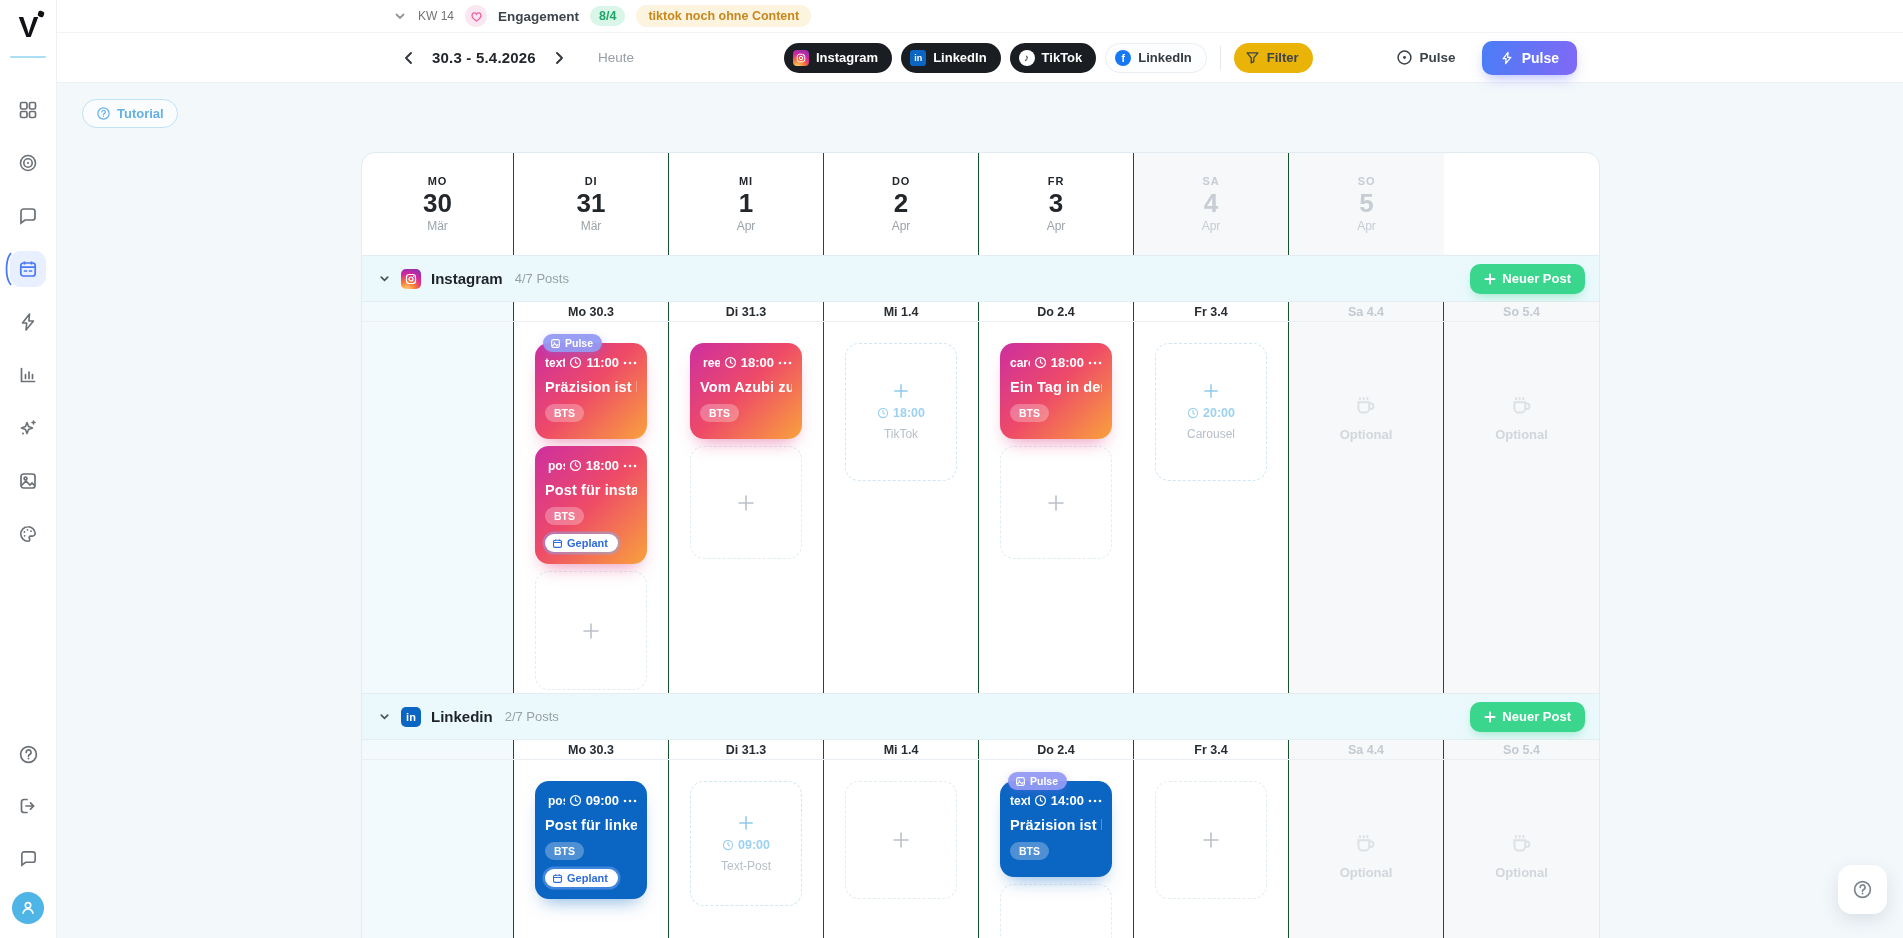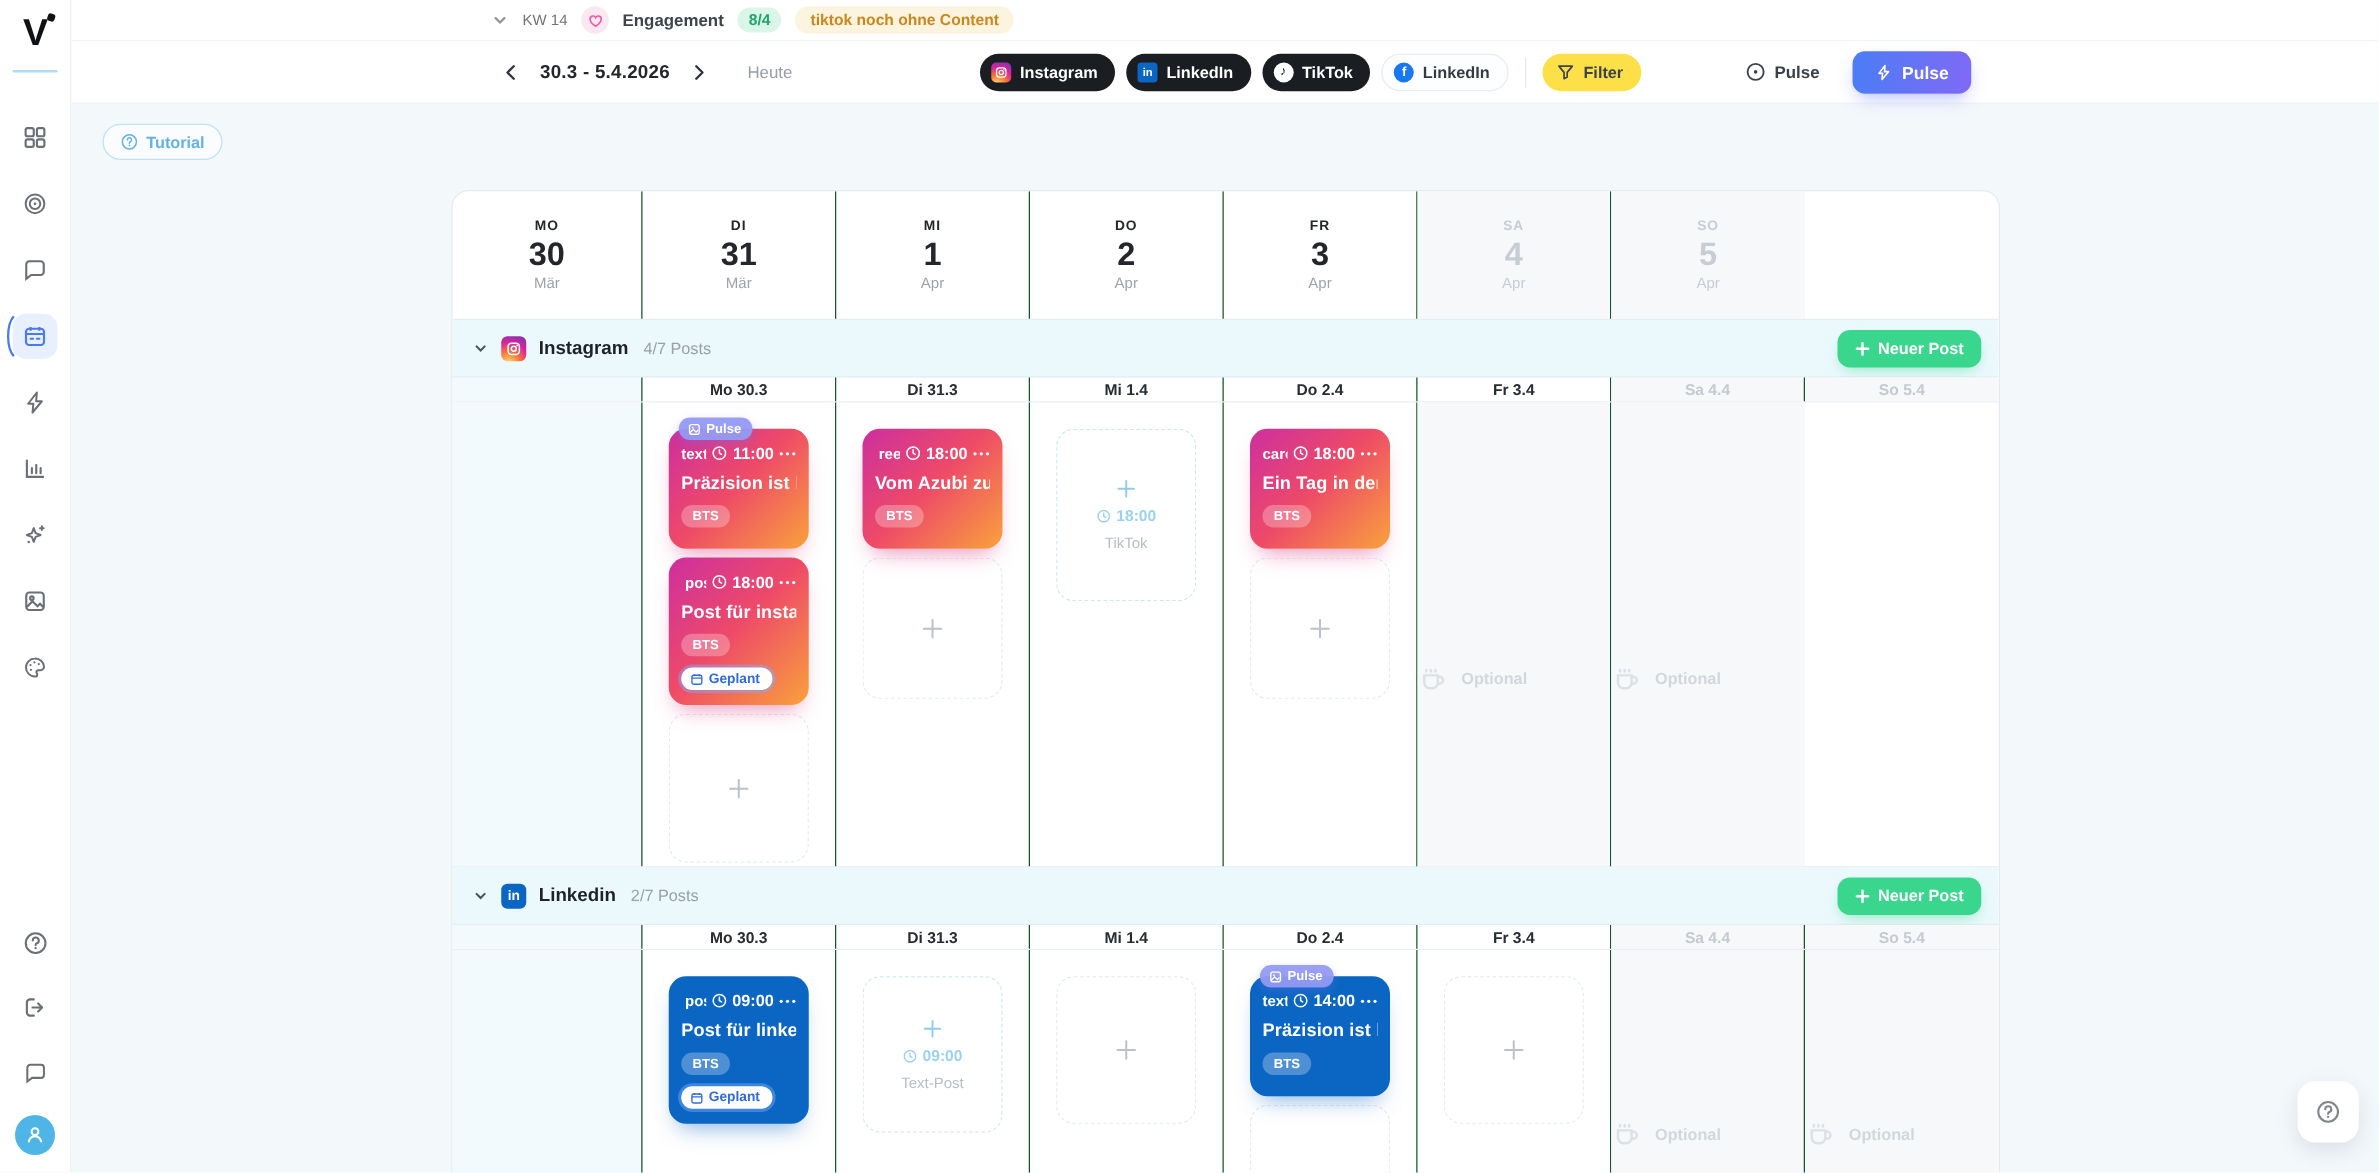--- a/index.html
+++ b/index.html
@@ -37,21 +37,21 @@
   .row2 { height:50px; background:#fff; border-bottom:1px solid #eef1f4; position:relative;}
   .date-nav { position:absolute; left:340px; top:0; height:100%; display:flex; align-items:center; gap:11px;}
   .nav-arrow { width:24px; height:24px; display:flex; align-items:center; justify-content:center; color:#2f353b; cursor:pointer;}
   .range { font-size:15px; font-weight:700; color:#23272c; letter-spacing:.2px;}
   .today { color:#979ea6; font-size:13.5px; margin-left:16px;}
 
   .pills { position:absolute; left:727px; top:0; height:100%; display:flex; align-items:center; gap:9px;}
   .pill { height:30px; border-radius:999px; display:flex; align-items:center; gap:7px; padding:0 14px 0 9px; font-size:13px; font-weight:700; cursor:pointer;}
   .pill.dark { background:#1a1d22; color:#fff;}
   .pill.light { background:#fdfeff; border:1px solid #e8edf2; color:#333a41;}
-  .pill.filter { background:#fde047; border:none; color:#3c434b; font-weight:600; padding:0 14px 0 11px;}
+  .pill.filter { background:#eab308; border:none; color:#3c434b; font-weight:600; padding:0 14px 0 11px;}
   .pill-sep { width:1px; height:24px; background:#e3e9ef; margin:0 4px;}
   .pf-ico { width:16px; height:16px; border-radius:4px; display:flex; align-items:center; justify-content:center; font-size:9px; font-weight:800; flex:none;}
   .ig-grad { background:radial-gradient(circle at 28% 110%, #fdc468 10%, #f77737 36%, #d6249f 65%, #8134af 95%);}
   .li-blue { background:#0a66c2; color:#fff; border-radius:3px;}
   .tt-ico { background:#fff; color:#111; border-radius:50%; font-size:10px;}
   .fb-ico { background:#1877f2; color:#fff; border-radius:50%; font-size:10.5px;}
 
   .right-tools { position:absolute; right:326px; top:0; height:100%; display:flex; align-items:center; gap:26px;}
   .month-toggle { display:flex; align-items:center; gap:7px; color:#3a4249; font-size:13.5px; font-weight:600; cursor:pointer;}
   .pulse-btn { height:34px; border-radius:10px; background:linear-gradient(100deg,#4d7cf6 5%,#7e6af6 95%);
@@ -86,21 +86,21 @@
     font-size:13px; font-weight:700; padding:0 14px; cursor:pointer; box-shadow:0 5px 12px -4px rgba(59,214,142,.55);}
 
   .subheader { height:20px; border-bottom:1px solid #eaeff4;}
   .sub-cell { display:flex; align-items:center; justify-content:center; font-size:12.5px; font-weight:700; color:#272c31;}
   .sub-cell.muted { color:#c3cad1;}
 
   .content { align-items:stretch;}
   .content.ig { height:372px; border-bottom:1px solid #e4edf2;}
   .content.li { height:210px;}
   .day-col { padding:21px 0 0; display:flex; flex-direction:column; align-items:center; gap:7px;}
-  .opt-col { display:flex; align-items:center; padding-top:70px; gap:9px;}
+  .opt-col { display:flex; flex-direction:column; align-items:center; padding-top:70px; gap:9px;}
   .opt-label { font-size:13px; font-weight:700; color:#d2d7dc;}
 
   
   .card { width:112px; border-radius:14px; padding:12px 10px; color:#fff; position:relative;
     display:flex; flex-direction:column; align-items:flex-start; gap:9px; cursor:pointer;}
   .card.ig-card { background:linear-gradient(135deg,#cd2f9f 0%, #ee4a68 48%, #f9a23c 100%);
     box-shadow:0 10px 18px -8px rgba(220,55,125,.55);}
   .card.li-card { background:#0a66c2; box-shadow:0 10px 18px -8px rgba(10,102,194,.5);}
   .card.h96 { min-height:96px;} .card.h113 { min-height:113px;}
   .c-top { display:flex; align-items:center; gap:4px; width:100%;}
@@ -584,20 +584,37 @@
           <div class="c-title">Ein Tag in der ...</div>
           <div class="c-tag">BTS</div>
         </div>
         <div class="slot empty h113s">
             <svg width="18" height="18" viewBox="0 0 18 18" fill="none" stroke="currentColor" stroke-width="1.6" stroke-linecap="round">
               <path d="M9 2v14M2 9h14"></path>
             </svg>
           </div>
       </div>
 
+      <div class="day-col cell-r">
+        <div class="slot suggest h138">
+          <svg width="16" height="16" viewBox="0 0 18 18" fill="none" stroke="currentColor" stroke-width="1.7" stroke-linecap="round">
+              <path d="M9 2v14M2 9h14"></path>
+            </svg>
+          <div class="s-time">
+              <span>
+                <svg width="12" height="12" viewBox="0 0 16 16" fill="none" stroke="#9cd2f0" stroke-width="1.5">
+                  <circle cx="8" cy="8" r="6.1"></circle>
+                  <path d="M8 4.8V8l2.1 1.3" stroke-linecap="round"></path>
+                </svg>
+              </span>
+              <span>20:00</span>
+            </div>
+          <div class="s-label">Carousel</div>
+        </div>
+      </div>
 
       <div class="opt-col muted-bg cell-r">
         <span>
             <svg width="26" height="26" viewBox="0 0 24 24" fill="none" stroke="#dce1e6" stroke-width="1.8">
               <path d="M5 9.5h10V15a4 4 0 0 1-4 4H9a4 4 0 0 1-4-4z"></path>
               <path d="M15 10.5h1.3a2.6 2.6 0 0 1 0 5.2H15"></path>
               <path d="M6.5 5.5v1.2M9.9 5.5v1.2M13.3 5.5v1.2" stroke-linecap="round"></path>
             </svg>
           </span>
         <span class="opt-label">Optional</span>

